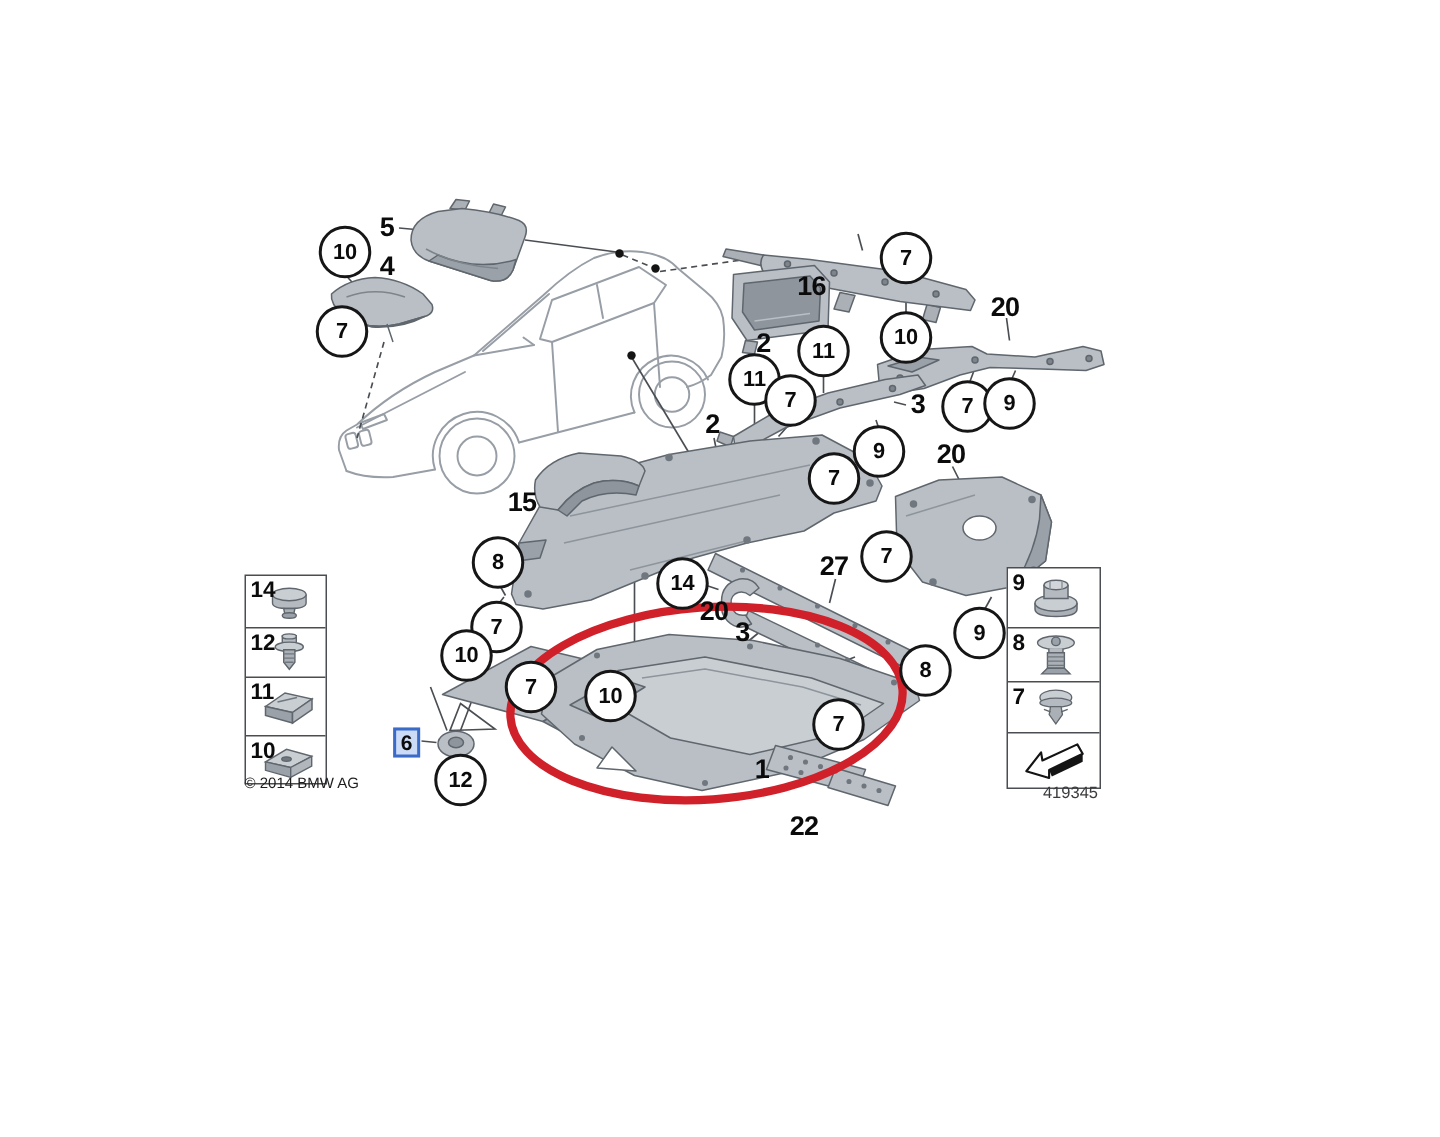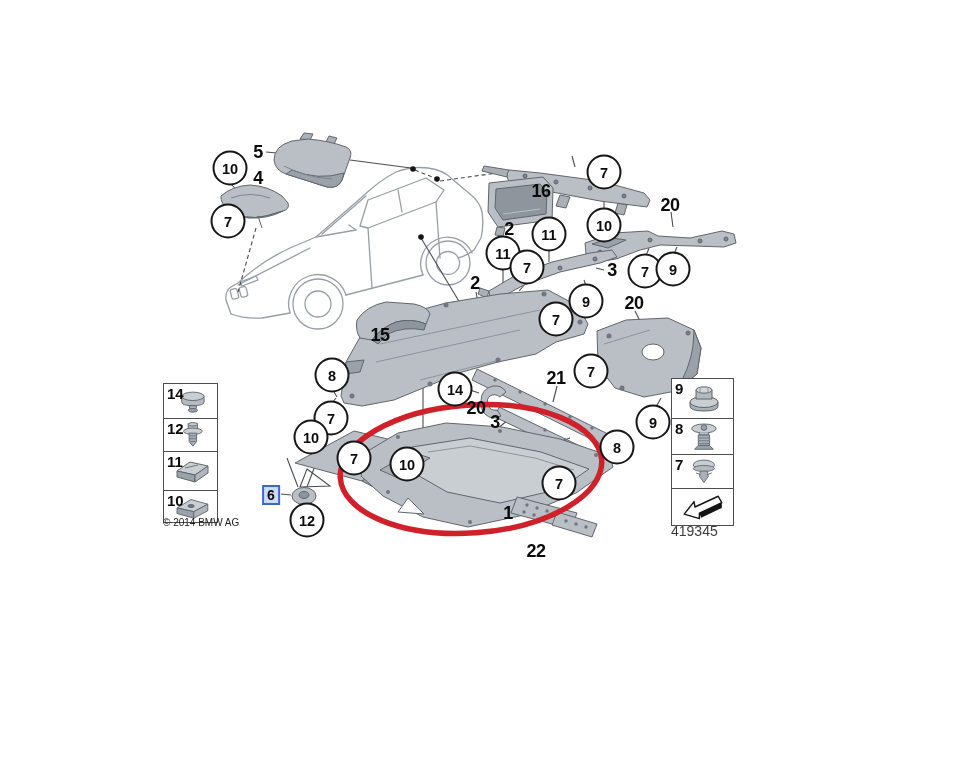--- a/index.html
+++ b/index.html
@@ -16,21 +16,21 @@
   .callout.selected{background:#cddcf6;border:2px solid #3a6bc9;padding:0 3px;
            font-size:14px;font-weight:700;line-height:16px;}
   
   .legend{position:absolute;border:1.4px solid #4a4e53;background:#fff;z-index:4;
           display:flex;flex-direction:column;}
   .legend .cell{position:relative;border-bottom:1.4px solid #4a4e53;display:flex;
           align-items:center;justify-content:center;}
   .legend .cell:last-child{border-bottom:none;}
   .cell-num{position:absolute;left:3px;top:1px;font-size:15px;font-weight:700;color:#0b0b0b;}
   .footer-text{position:absolute;font-size:10px;color:#1d1d1d;z-index:4;}
-  .code-text{position:absolute;font-size:14px;color:#3c3c3c;z-index:4;text-align:left;}
+  .code-text{position:absolute;font-size:11px;color:#3c3c3c;z-index:4;text-align:right;}
 </style>
 </head>
 <body>
 
 <div class="stage">
 
   <svg class="art" width="960" height="758" viewBox="0 0 960 758">
 
     <g fill="none" stroke="#989ea6" stroke-width="1.3" stroke-linejoin="round" stroke-linecap="round">
       <path d="M231,314 L226,300 Q225,291 231,287 L238,283 Q260,262 290,248 L316,237 L362,197 Q380,180 396,172 Q412,166 428,168 Q444,170 452,179 L470,194 Q480,202 482,212 Q484,226 481,238 L474,250 Q466,256 458,258"></path>
@@ -284,22 +284,22 @@
       <div class="callout circle" style="left: 559px; top: 483px;">7</div>
       <div class="callout circle" style="left: 307px; top: 520px;">12</div>
       <div class="callout plain" style="left: 258px; top: 152px;">5</div>
       <div class="callout plain" style="left: 258px; top: 178px;">4</div>
       <div class="callout plain" style="left: 541px; top: 148px; margin-top: 43px;">16</div>
       <div class="callout plain" style="left: 509px; top: 229px;">2</div>
       <div class="callout plain" style="left: 670px; top: 205px;">20</div>
       <div class="callout plain" style="left: 612px; top: 270px;">3</div>
       <div class="callout plain" style="left: 475px; top: 283px;">2</div>
       <div class="callout plain" style="left: 634px; top: 303px;">20</div>
-      <div class="callout plain" style="left: 348px; top: 335px; margin-left: 32px;">15</div>
-      <div class="callout plain" style="left: 556px; top: 378px;">21</div>
+      <div class="callout plain" style="left: 348px; top: 335px;">15</div>
+      <div class="callout plain" style="left: 556px; top: 378px;">27</div>
       <div class="callout plain" style="left: 476px; top: 408px;">20</div>
       <div class="callout plain" style="left: 495px; top: 422px;">3</div>
       <div class="callout plain" style="left: 508px; top: 513px;">1</div>
       <div class="callout plain" style="left: 536px; top: 527px; margin-top: 24px;">22</div>
       <div class="callout selected" style="left: 271px; top: 495px;">6</div>
     </div>
 
   <div class="legend" style="left:163px;top:383px;width:53px;">
     <div class="cell" style="height:34px;">
       <span class="cell-num">14</span>

